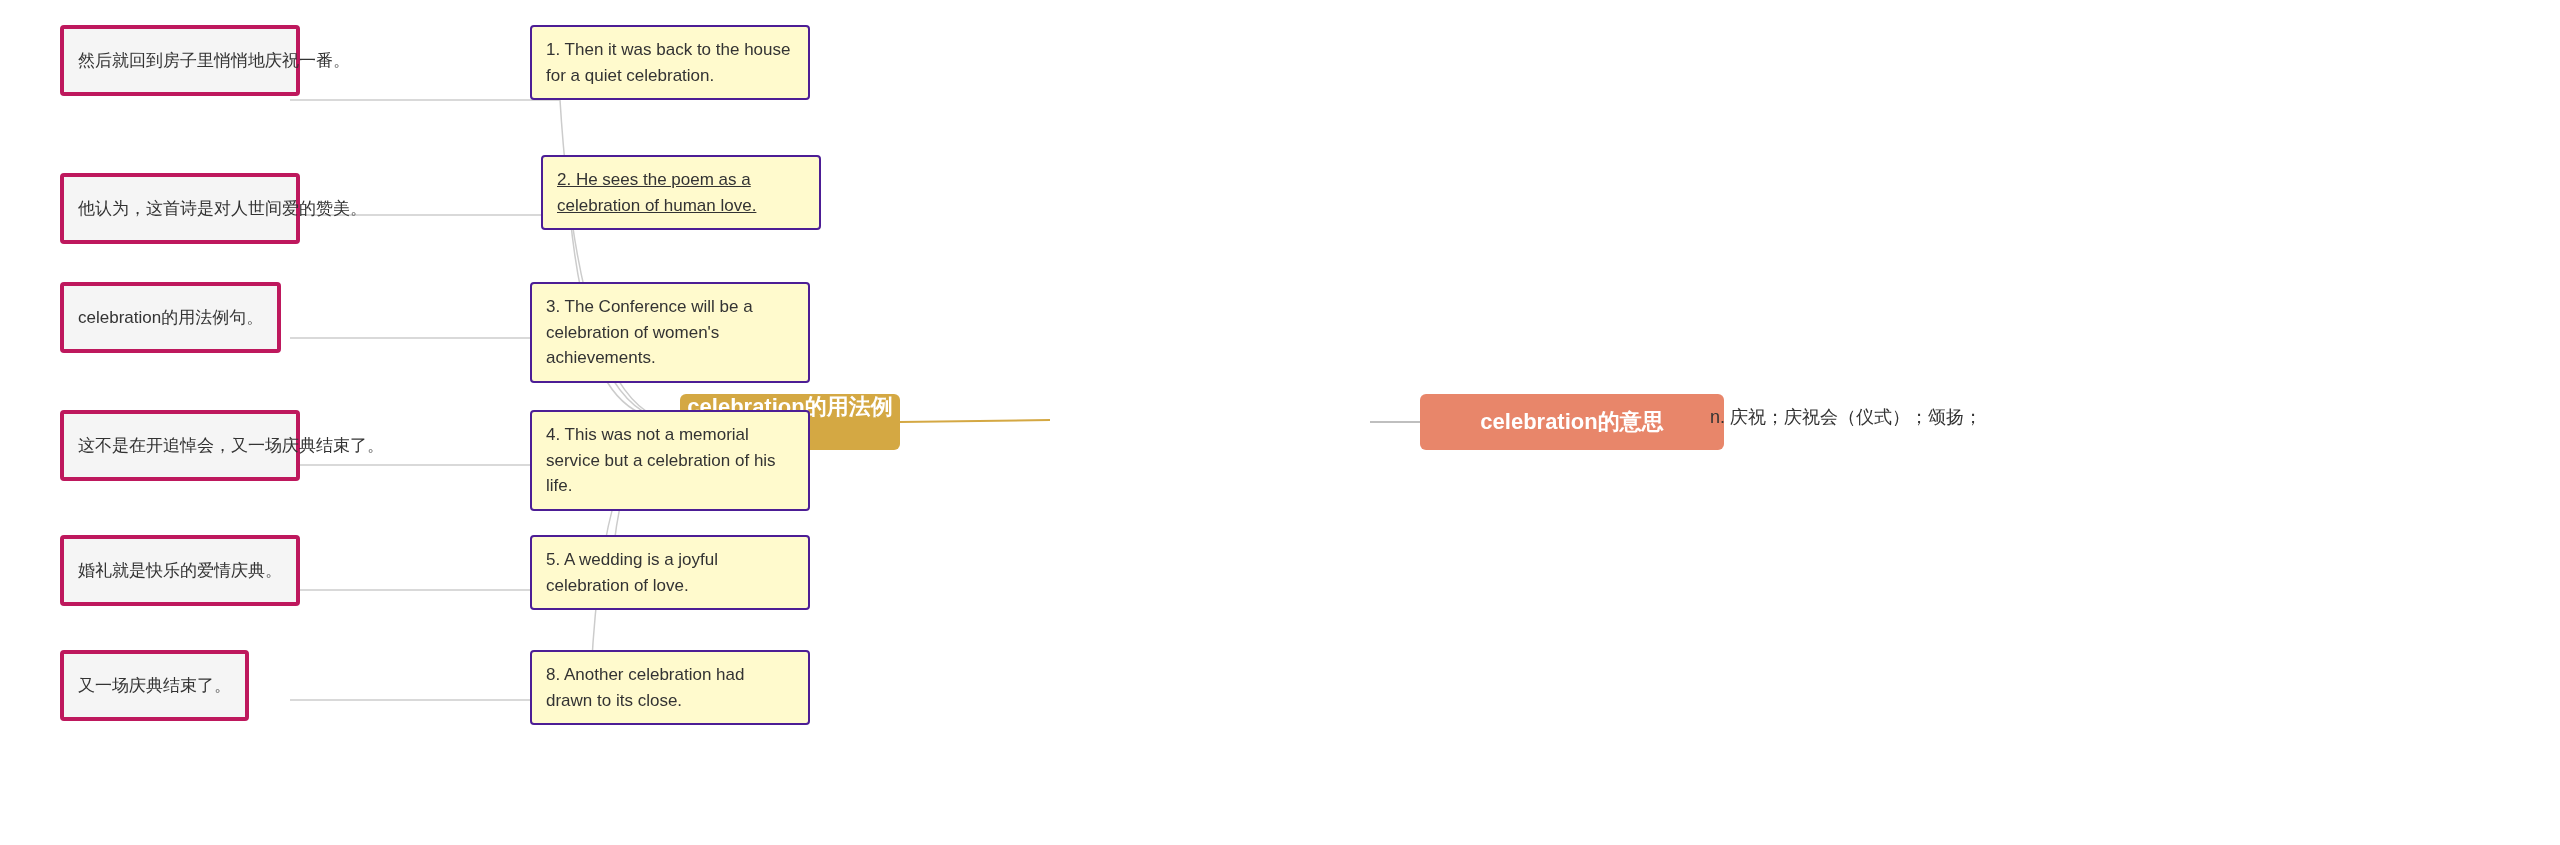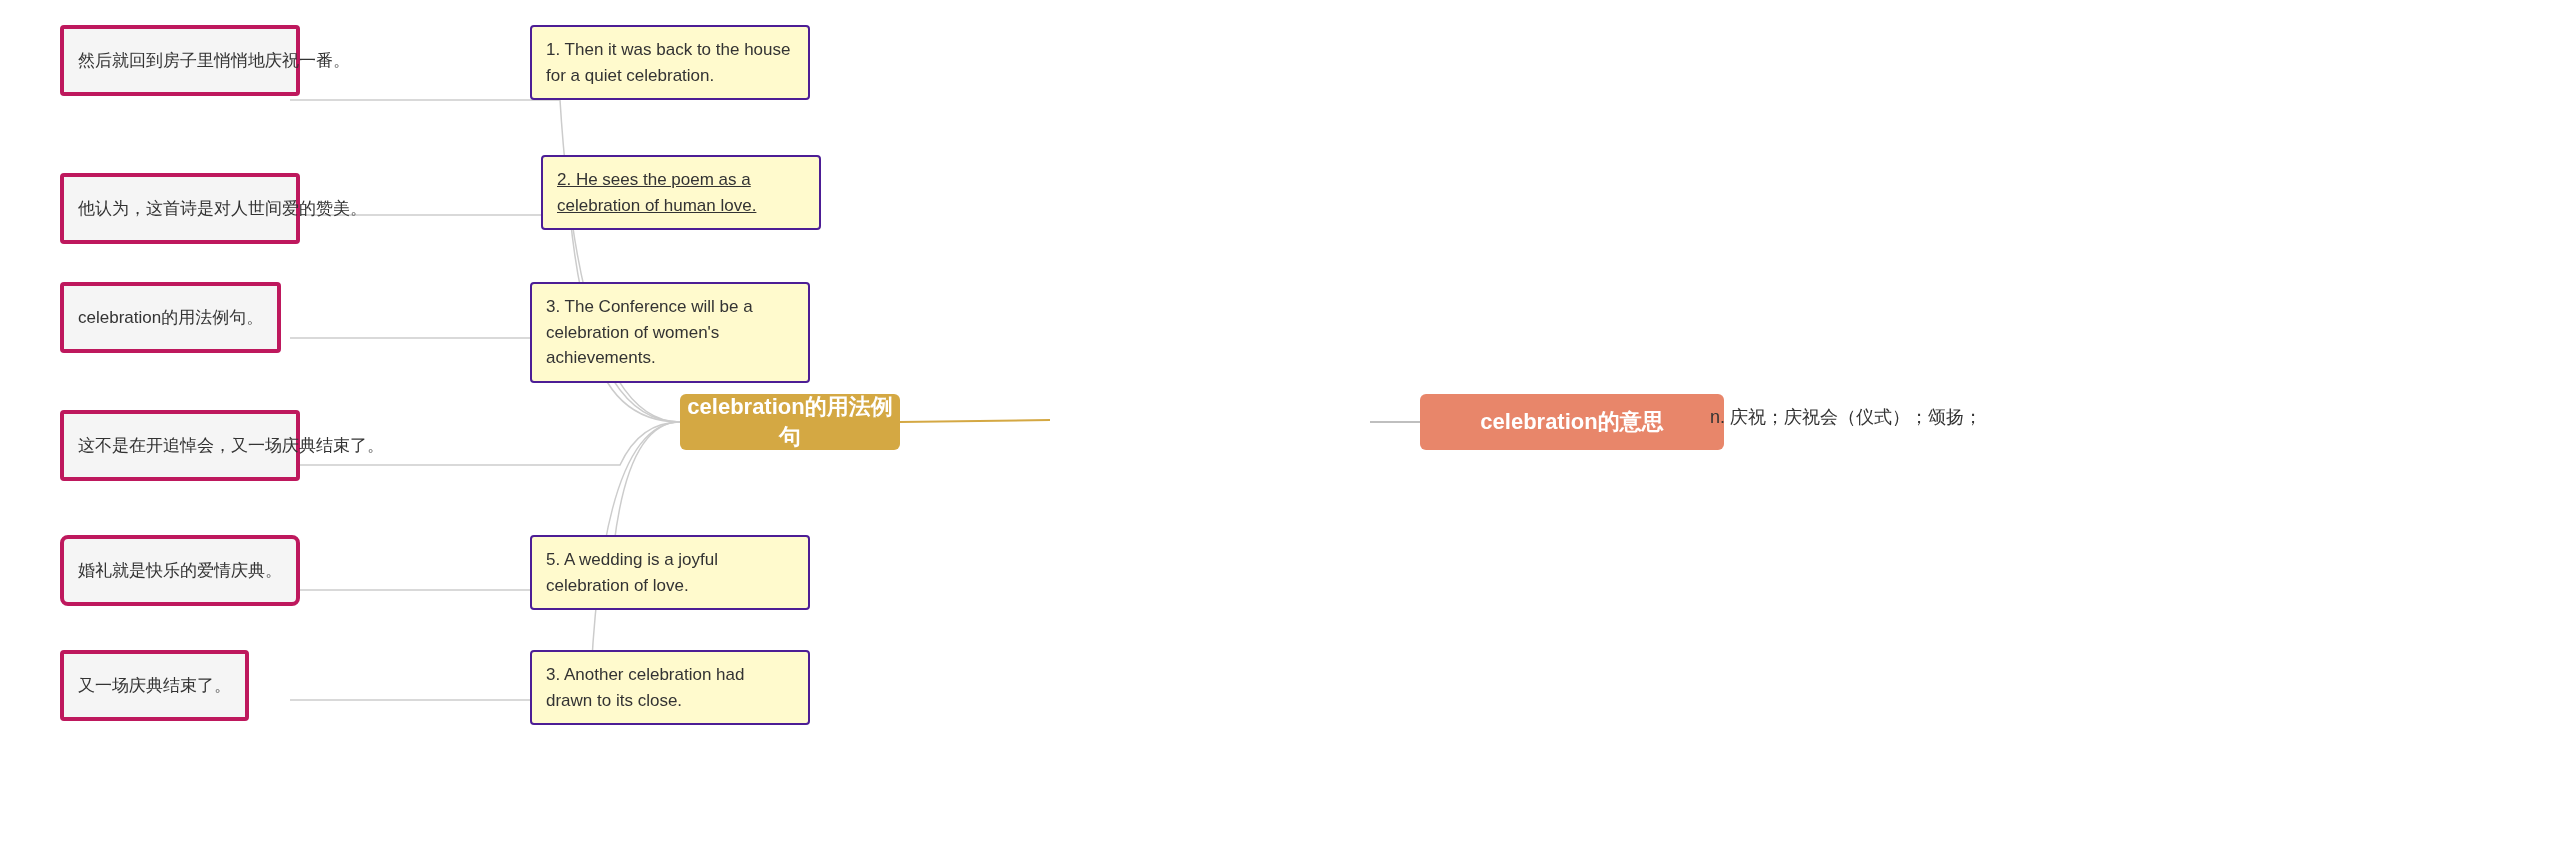--- a/index.html
+++ b/index.html
@@ -170,17 +170,18 @@
     <span>n. 庆祝；庆祝会（仪式）；颂扬；</span>
   </div>
 
 <div class="node-chinese" style="top: 25px; left: 60px; max-width: 240px;">然后就回到房子里悄悄地庆祝一番。</div>
     <div class="node-example" style="top: 25px; left: 530px;">1. Then it was back to the house for a quiet celebration.</div>
     <div class="node-chinese" style="top: 155px; left: 60px; max-width: 240px; margin-top: 18px;">他认为，这首诗是对人世间爱的赞美。</div>
     <div class="node-example" style="top: 155px; left: 541px; text-decoration: underline;">2. He sees the poem as a celebration of human love.</div>
     <div class="node-chinese" style="top: 282px; left: 60px; max-width: 240px;">celebration的用法例句。</div>
     <div class="node-example" style="top: 282px; left: 530px;">3. The Conference will be a celebration of women's achievements.</div>
     <div class="node-chinese" style="top: 410px; left: 60px; max-width: 240px;">这不是在开追悼会，又一场庆典结束了。</div>
-    <div class="node-chinese" style="top: 535px; left: 60px; max-width: 240px; border-radius: 8px;">婚礼就是快乐的爱情庆典。</div>
+    <div class="node-example" style="top: 410px; left: 530px;">4. This was not a memorial service but a celebration of his life.</div>
+    <div class="node-chinese" style="top: 535px; left: 60px; max-width: 240px;">婚礼就是快乐的爱情庆典。</div>
     <div class="node-example" style="top: 535px; left: 530px;">5. A wedding is a joyful celebration of love.</div>
     <div class="node-chinese" style="top: 650px; left: 60px; max-width: 240px;">又一场庆典结束了。</div>
-    <div class="node-example" style="top: 650px; left: 530px;">3. Another celebration had drawn to its close.</div>
+    <div class="node-example" style="top: 650px; left: 530px;">8. Another celebration had drawn to its close.</div>
   </div>
 
 </body></html>

